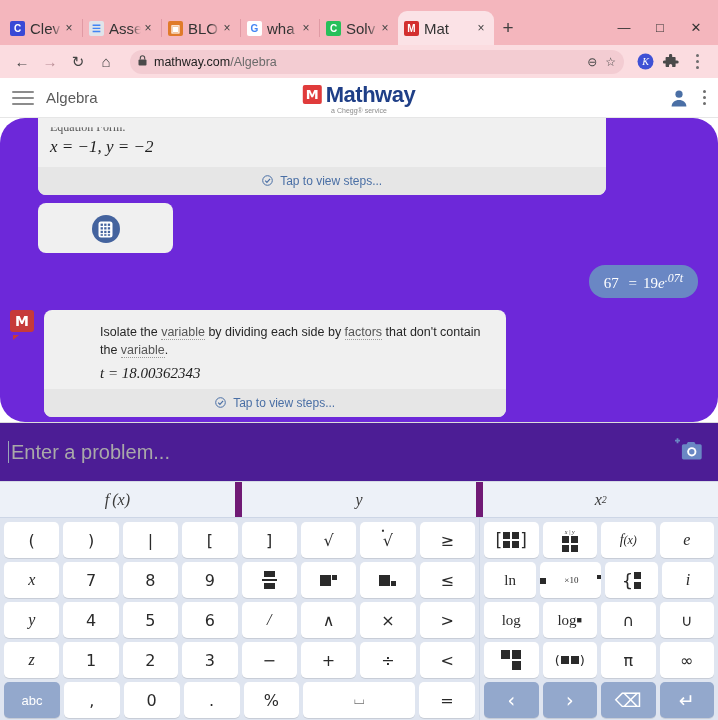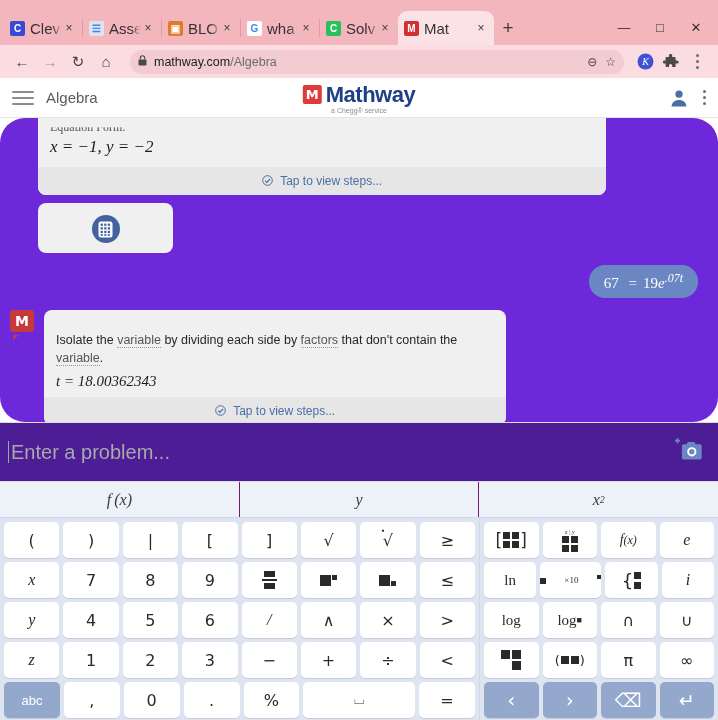--- a/index.html
+++ b/index.html
@@ -242,21 +242,21 @@
     width: 0; height: 0;
     border-left: 6px solid #c63a3a;
     border-bottom: 5px solid transparent;
   }
   .bot-card {
     background: #f0f0f0;
     border-radius: 8px;
     overflow: hidden;
   }
   .bot-card.w1 { width: 462px; }
-  .bot-card .body { padding: 21px 12px 7px 12px; }
+  .bot-card .body { padding: 13px 12px 7px 12px; margin-left: 44px; }
   .bot-text { font-size: 12.5px; color: #262626; line-height: 1.45; }
   .bot-text .lnk { color: #555; border-bottom: 1px dotted #999; }
   .bot-eq {
     font-family: "Liberation Serif", serif;
     font-style: italic;
     font-size: 15px;
     color: #1d1d1d;
     margin-top: 6px;
   }
 
@@ -284,21 +284,21 @@
   
   .kb { background: #dfe5f0; height: 240px; display: flex; flex-direction: column; }
   .kb-tabs { display: flex; height: 36px; background: #edf1f8; border-bottom: 1px solid #cdd6e6; }
   .kb-tab {
     flex: 1 1 0;
     display: flex; align-items: center; justify-content: center;
     font-family: "Liberation Serif", serif;
     font-style: italic;
     font-size: 16px;
     color: #3b3b3b;
-    border-right: 1px solid #701a75;
+    border-right: 7px solid #701a75;
   }
   .kb-tab:last-child { border-right: none; }
   .kb-tab sup { font-size: 10px; }
   .kb-body { flex: 1 1 auto; display: flex; }
   .kb-left { width: 479px; display: flex; flex-direction: column; padding: 2px; }
   .kb-right { flex: 1 1 auto; display: flex; flex-direction: column; padding: 2px; border-left: 1px solid #cfd8e7; }
   .kb-row { flex: 1 1 0; display: flex; }
   .key {
     flex: 1 1 0;
     margin: 2px;

